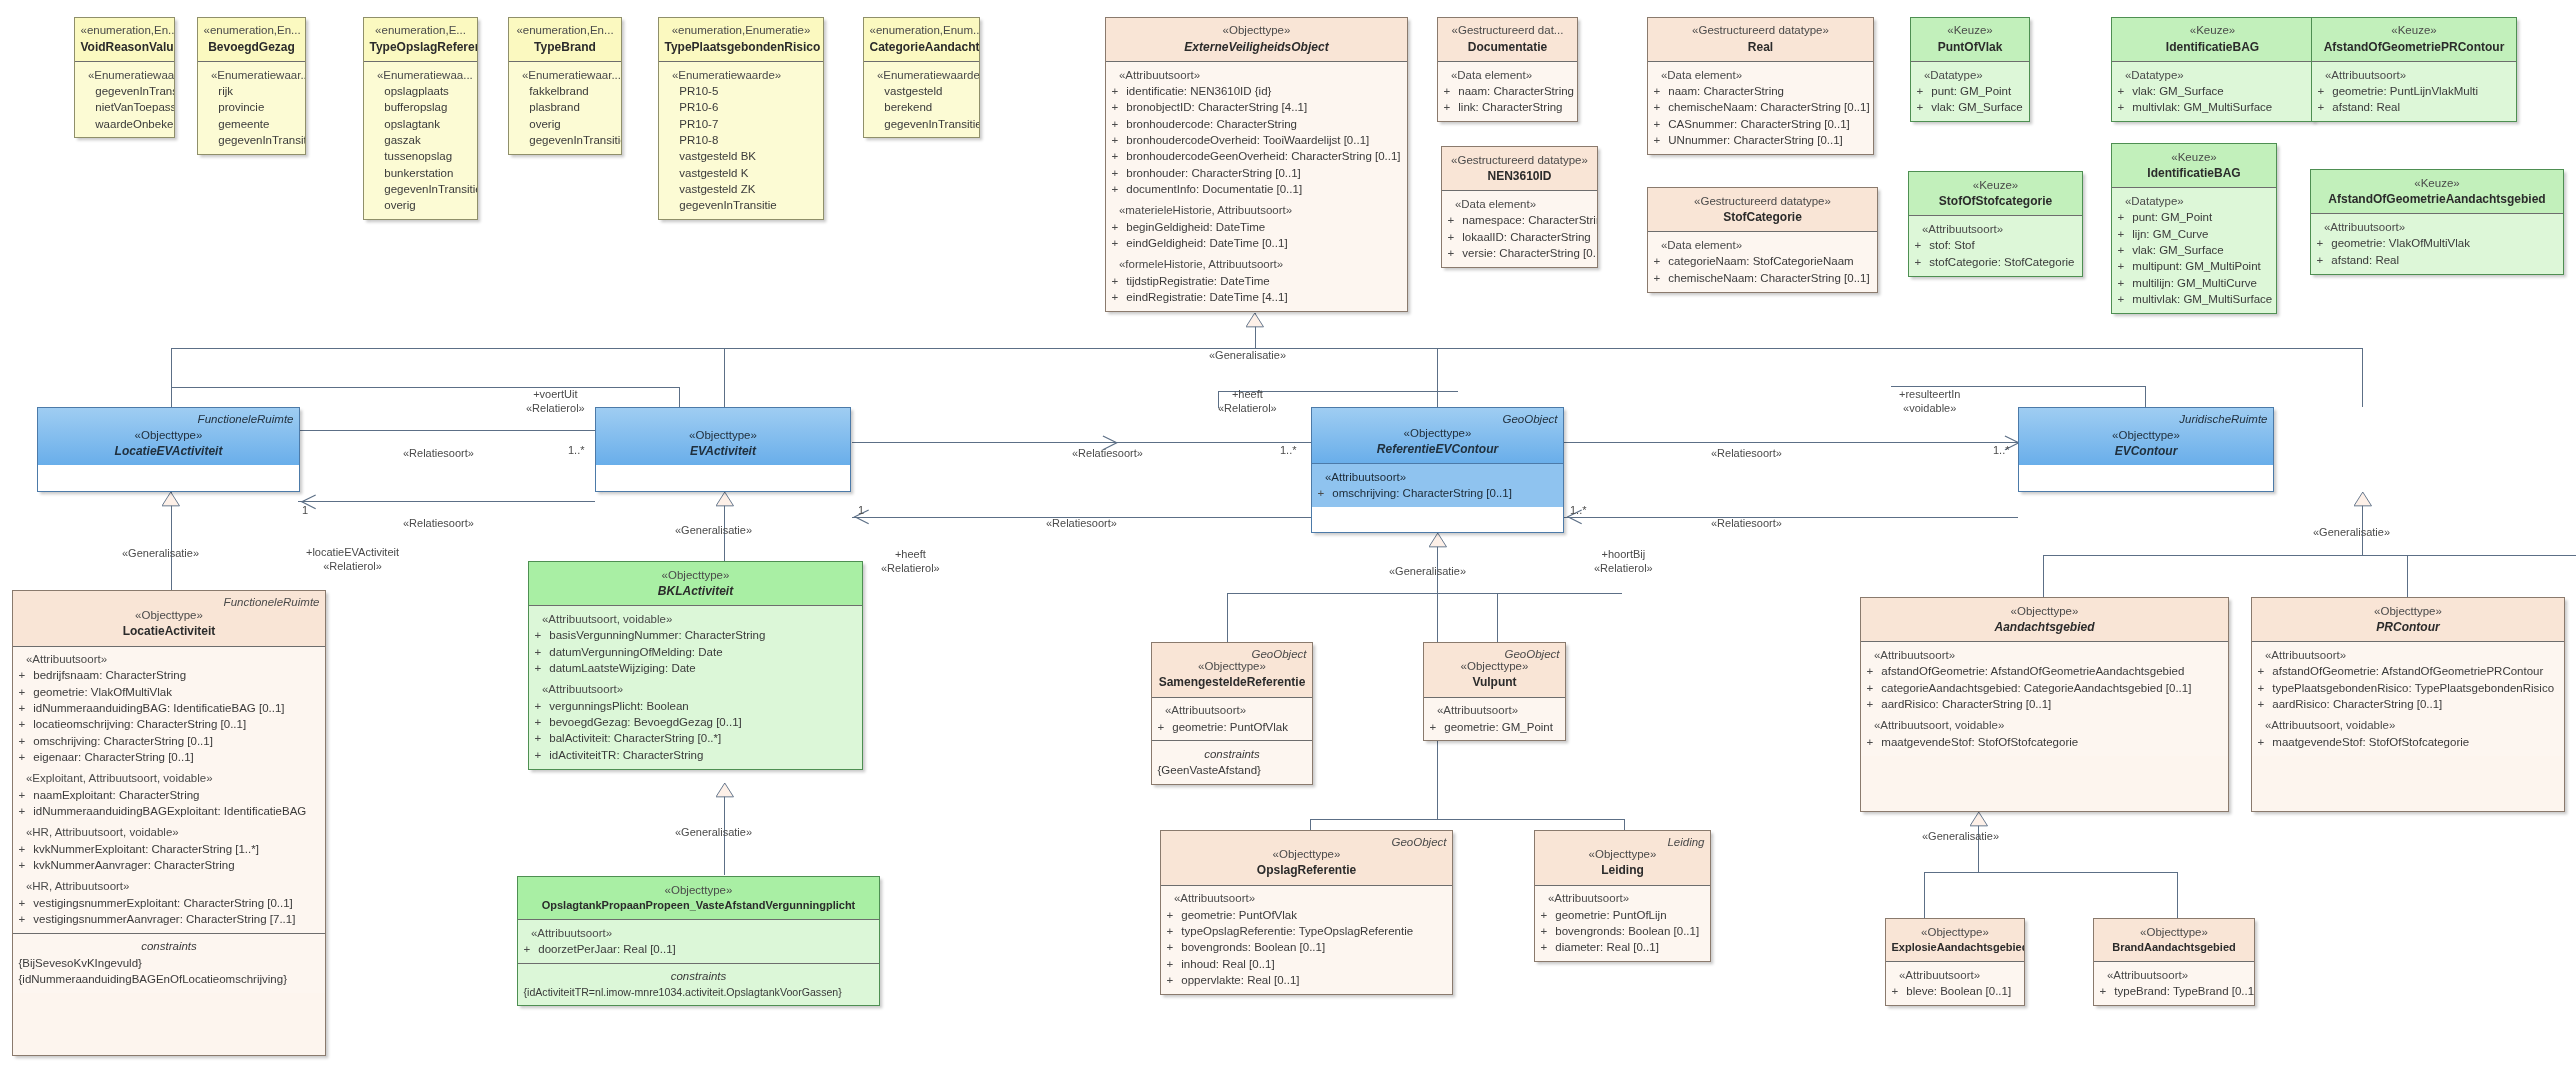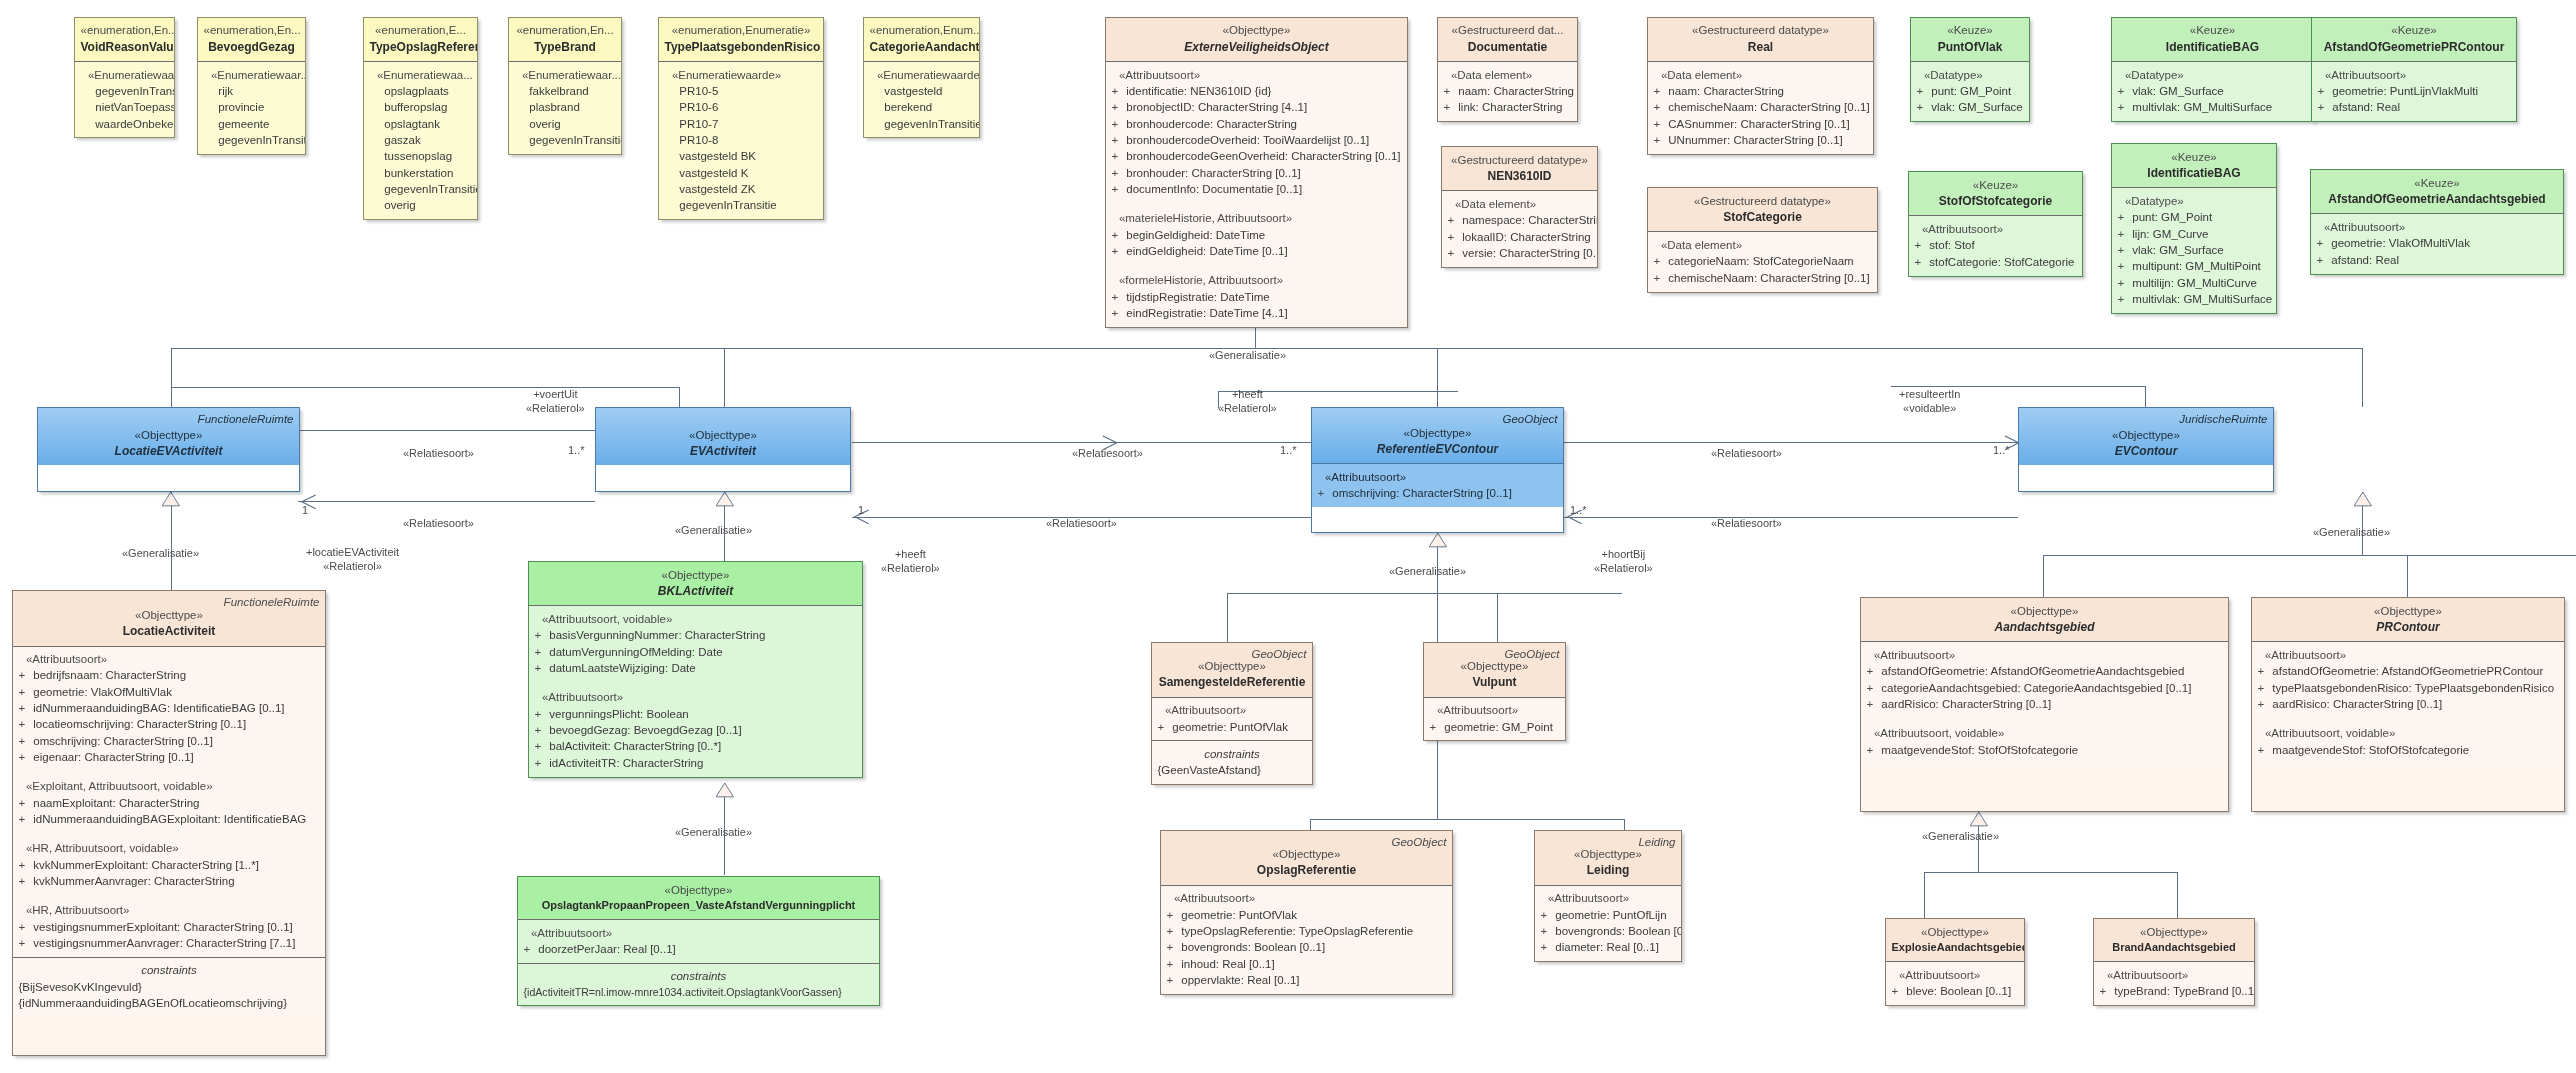--- a/index.html
+++ b/index.html
@@ -37,21 +37,21 @@
   .corner{
     position:absolute; top:2.8px; right:5.5px;
     font-style:italic; font-size:11.5px; color:#4a4a4a;
     font-weight:normal;
   }
   .sect{
     box-sizing:border-box;
     border-top:0.9px solid #6d6d6d;
     padding:4.6px 5.5px 5.5px 5.5px;
   }
-  .grp{ padding-left:7.4px; color:#4a4a4a; margin-top:13px;}
+  .grp{ padding-left:7.4px; color:#4a4a4a; margin-top:5px;}
   .grp:first-child{margin-top:0;}
   .attr{ white-space:nowrap; }
   .attr .vis{ display:inline-block; width:14.8px; color:#4a4a4a;}
   .enumitem{ padding-left:14.8px; white-space:nowrap;}
   .constr-title{ text-align:center; font-style:italic; color:#3a3a3a; }
   .constr-line{ white-space:nowrap; }
 
   
   .yellow{ background:#fcfbcf; border-color:#8f8f6a;}
   .yellow .hdr{ background:#fbf9c0;}
@@ -636,21 +636,21 @@
     <div class="sect" style="min-height:97px;">
       <div class="grp">«Attribuutsoort»</div>
       <div class="attr"><span class="vis">+</span><span>geometrie: PuntOfVlak</span></div>
       <div class="attr"><span class="vis">+</span><span>typeOpslagReferentie: TypeOpslagReferentie</span></div>
       <div class="attr"><span class="vis">+</span><span>bovengronds: Boolean [0..1]</span></div>
       <div class="attr"><span class="vis">+</span><span>inhoud: Real [0..1]</span></div>
       <div class="attr"><span class="vis">+</span><span>oppervlakte: Real [0..1]</span></div>
     </div>
   </div>
 
-  <div class="box peach" style="left:1534px;top:830px;width:148px;">
+  <div class="box peach" style="left:1534px;top:830px;width:177px;">
     <div class="hdr" style="padding-top:14.8px;">
       <span class="corner">Leiding</span>
       <span class="stereo">«Objecttype»</span>
       <span class="nm">Leiding</span>
     </div>
     <div class="sect">
       <div class="grp">«Attribuutsoort»</div>
       <div class="attr"><span class="vis">+</span><span>geometrie: PuntOfLijn</span></div>
       <div class="attr"><span class="vis">+</span><span>bovengronds: Boolean [0..1]</span></div>
       <div class="attr"><span class="vis">+</span><span>diameter: Real [0..1]</span></div>

